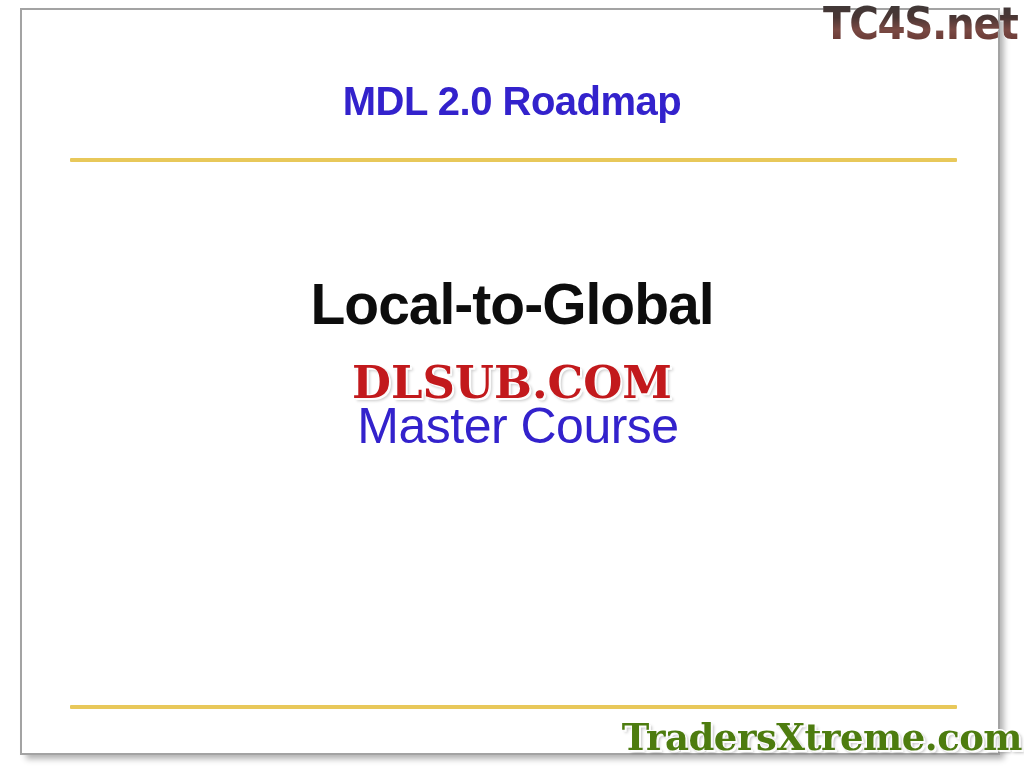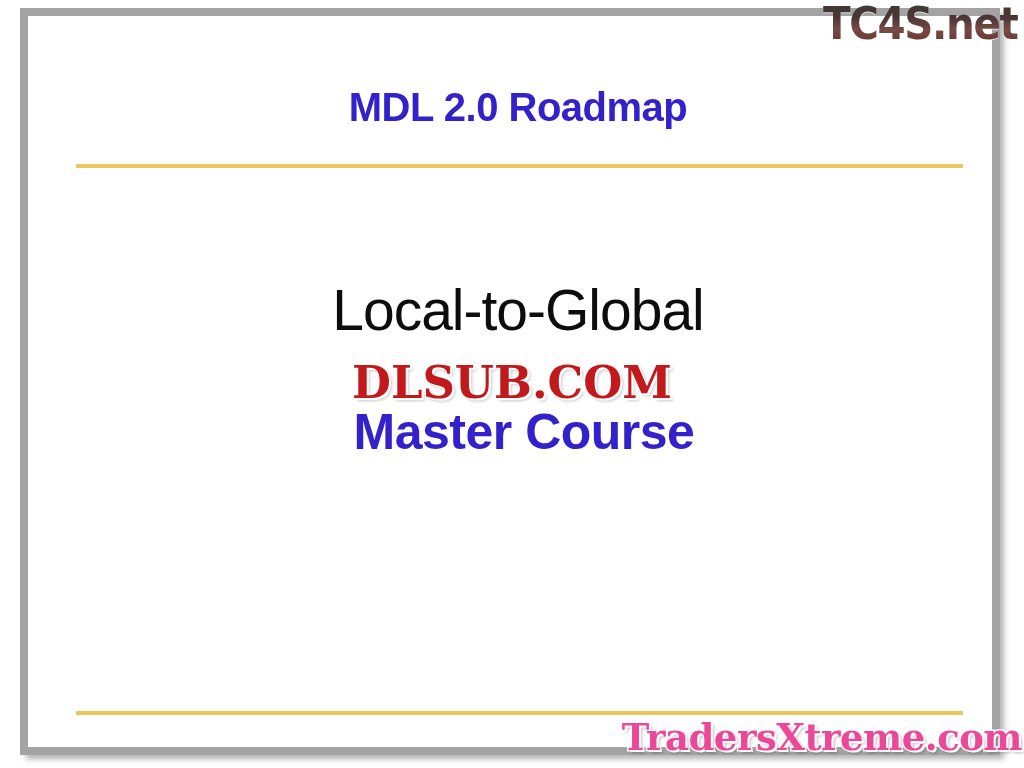--- a/index.html
+++ b/index.html
@@ -25,21 +25,21 @@
   }
 
   
   .slide-frame {
     position: absolute;
     left: 20px;
     top: 8px;
     width: 980px;
     height: 747px;
     background: #ffffff;
-    border: 8px solid #a3a3a3;
+    border: 2px solid #a3a3a3;
     box-sizing: border-box;
     box-shadow: 5px 5px 6px -1px rgba(0,0,0,0.30);
   }
 
   
   .slide-title {
     position: absolute;
     left: 0;
     top: 68px;
     width: 980px;
@@ -67,30 +67,30 @@
   
   .body-block {
     position: absolute;
     left: 0;
     top: 255px;
     width: 980px;
     text-align: center;
   }
   .headline {
     font-size: 57px;
-    font-weight: normal;
+    font-weight: bold;
     color: #0d0d0d;
     line-height: 1.38;
     letter-spacing: -1px;
     white-space: nowrap;
   }
   .subtitle {
     margin-top: 52px;
     font-size: 50px;
-    font-weight: bold;
+    font-weight: normal;
     color: #3322CC;
     line-height: 1.2;
     letter-spacing: -0.5px;
     white-space: nowrap;
     margin-left: 12px;
   }
 
   
   .wm {
     position: absolute;
@@ -143,21 +143,21 @@
   }
 
   
   .wm-traders {
     right: 2px;
     bottom: 9px;
     font-size: 37px;
     font-family: "DejaVu Serif", serif;
     font-weight: bold;
     letter-spacing: -0.5px;
-    color: #ec4899;
+    color: #4d7c0f;
     -webkit-text-stroke: 3px #ffffff;
     paint-order: stroke fill;
     text-shadow:
        2px 2px 0 rgba(255,255,255,0.95),
       -1px -1px 0 rgba(255,255,255,0.85),
        3px 3px 3px rgba(0,0,0,0.25);
   }
 </style>
 </head>
 <body>

